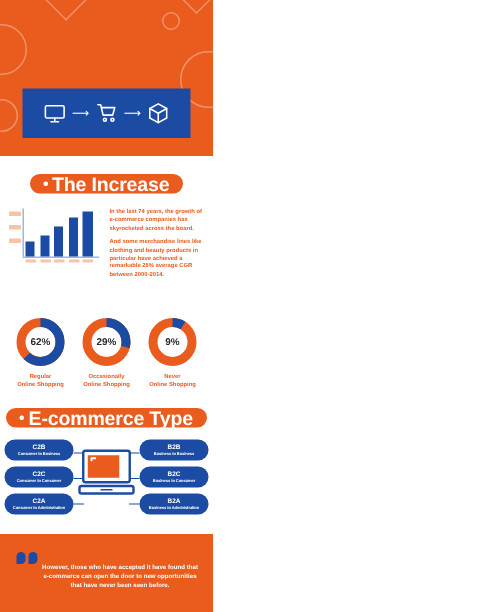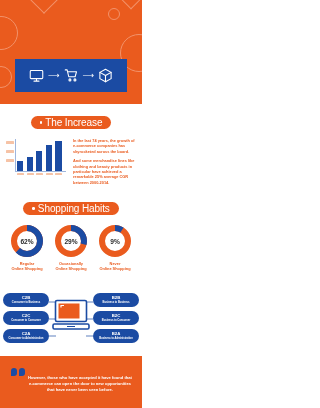--- a/index.html
+++ b/index.html
@@ -32,21 +32,21 @@
   .icon-bar svg{display:block;}
   .arw{color:#fff;font-size:8px;line-height:8px;}
 
   
   .pill{
     margin:0 auto;background:#ea5b1e;border-radius:11px;
     height:13px;display:flex;align-items:center;justify-content:center;
     gap:3px;padding:0 9px;width:max-content;
   }
   .pill-dot{width:2.6px;height:2.6px;border-radius:50%;background:#ffffff;display:block;}
-  .pill-label{color:#ffffff;font-size:10px;font-weight:400;letter-spacing:-0.1px;white-space:nowrap;}
+  .pill-label{color:#ffffff;font-size:13px;font-weight:700;letter-spacing:-0.1px;white-space:nowrap;}
 
   
   .increase{position:relative;padding-top:12px;}
   .increase-body{display:flex;padding:9px 6px 0 6px;gap:5px;}
   .chart-wrap{position:relative;width:62px;height:40px;flex:0 0 62px;}
   .yaxis{position:absolute;left:9px;top:1px;width:0;border-left:1.1px solid #9fb6dd;height:32px;}
   .xaxis{position:absolute;left:9px;top:33px;width:51px;border-top:1.1px solid #9fb6dd;}
   .bars{position:absolute;left:11px;top:1px;width:49px;height:32px;display:flex;align-items:flex-end;gap:3.4px;}
   .bar{width:6.2px;background:#1b4ba3;}
   .ytick{position:absolute;left:0;width:7.5px;height:2.6px;background:#f6c3a6;border-radius:0.6px;}
@@ -161,24 +161,20 @@
       </div>
 
       <div class="para">
         <p>In the last 74 years, the growth of e-commerce companies has skyrocketed across the board.</p>
         <p>And some merchandise lines like clothing and beauty products in particular have achieved a remarkable 25% average CGR between 2000-2014.</p>
       </div>
     </div>
   </div>
 
   <div class="habits">
-    <div class="pill">
-      <span class="pill-dot"></span>
-      <span class="pill-label">Shopping Habits</span>
-    </div>
 
     <div class="donuts">
 
       <div class="donut-cell">
         <div class="donut">
           <svg width="34" height="34" viewBox="0 0 34 34">
             <circle cx="17" cy="17" r="13" fill="none" stroke="#ea5b1e" stroke-width="6"></circle>
             <circle cx="17" cy="17" r="13" fill="none" stroke="#1b4ba3" stroke-width="6" stroke-dasharray="50.64 81.68" stroke-dashoffset="0"></circle>
           </svg>
           <div class="donut-val">62%</div>
@@ -214,20 +210,24 @@
         <div class="donut-label">
           <div>Never</div>
           <div>Online Shopping</div>
         </div>
       </div>
 
     </div>
   </div>
 
   <div class="types">
+    <div class="pill">
+      <span class="pill-dot"></span>
+      <span class="pill-label">E-commerce Type</span>
+    </div>
 
     <div class="types-body">
       <svg class="connectors" viewBox="0 0 142 62" fill="none" stroke="#1b4ba3" stroke-width="0.7">
         <path d="M49 9 H56 M49 26 H56 M49 43 H56"></path>
         <path d="M86 9 H93 M86 26 H93 M86 43 H93"></path>
       </svg>
 
       <div class="col col-left">
         <div class="tag">
           <span class="tag-code">C2B</span>

